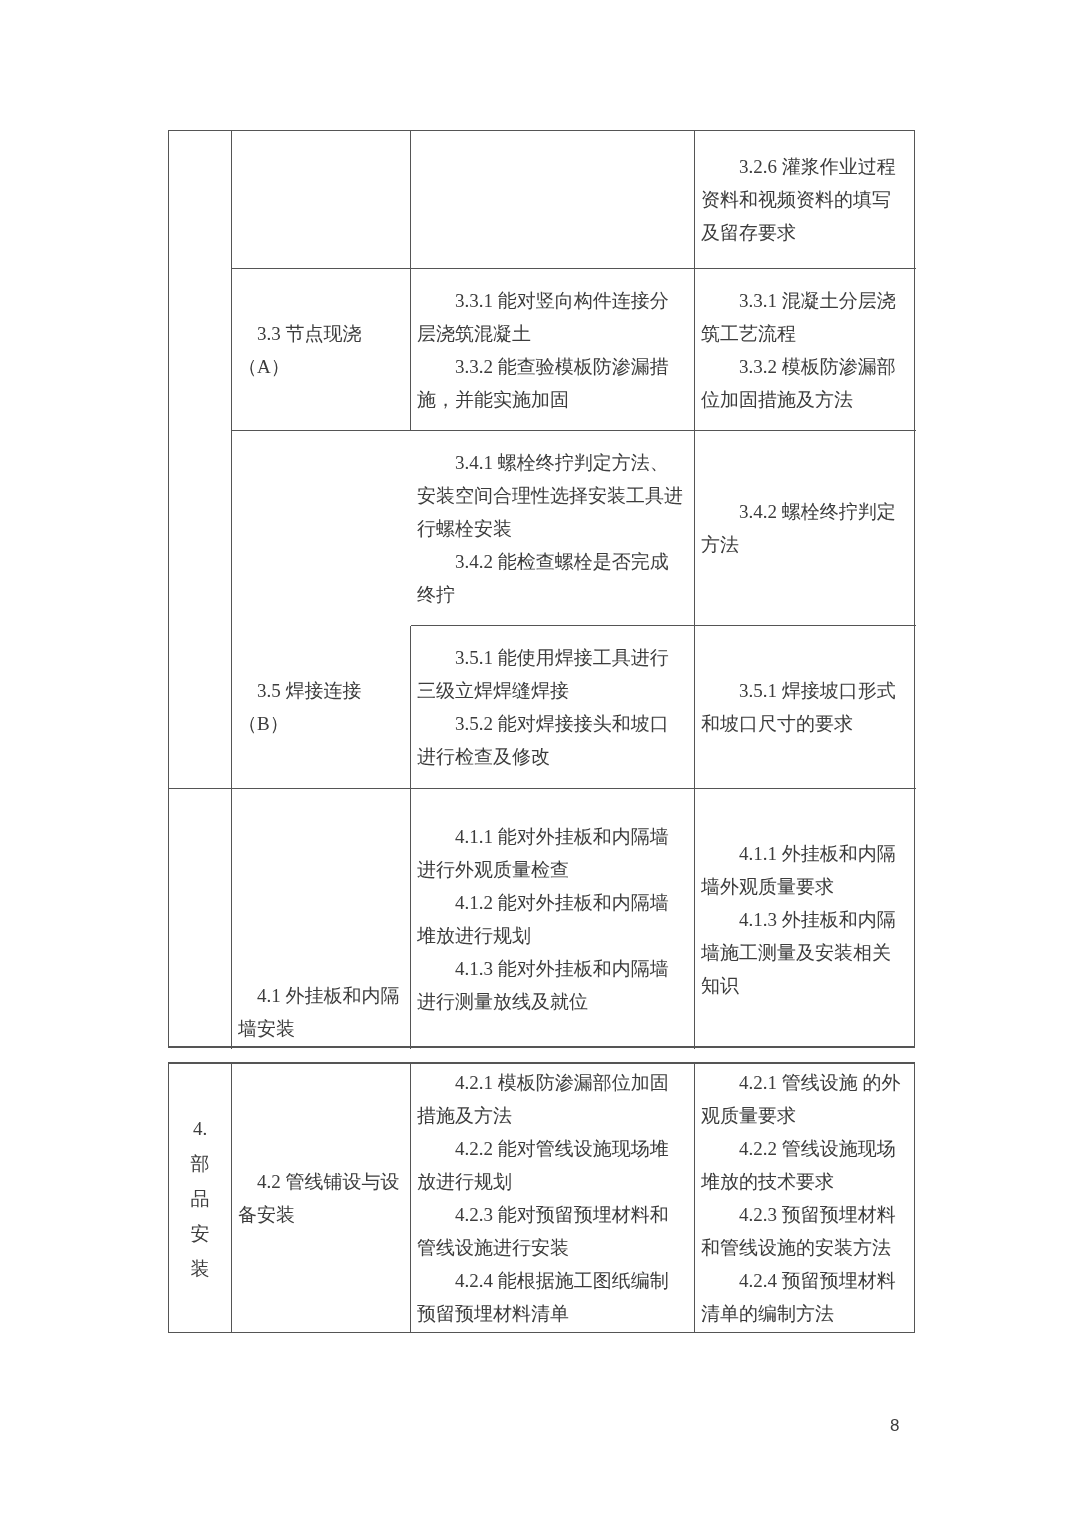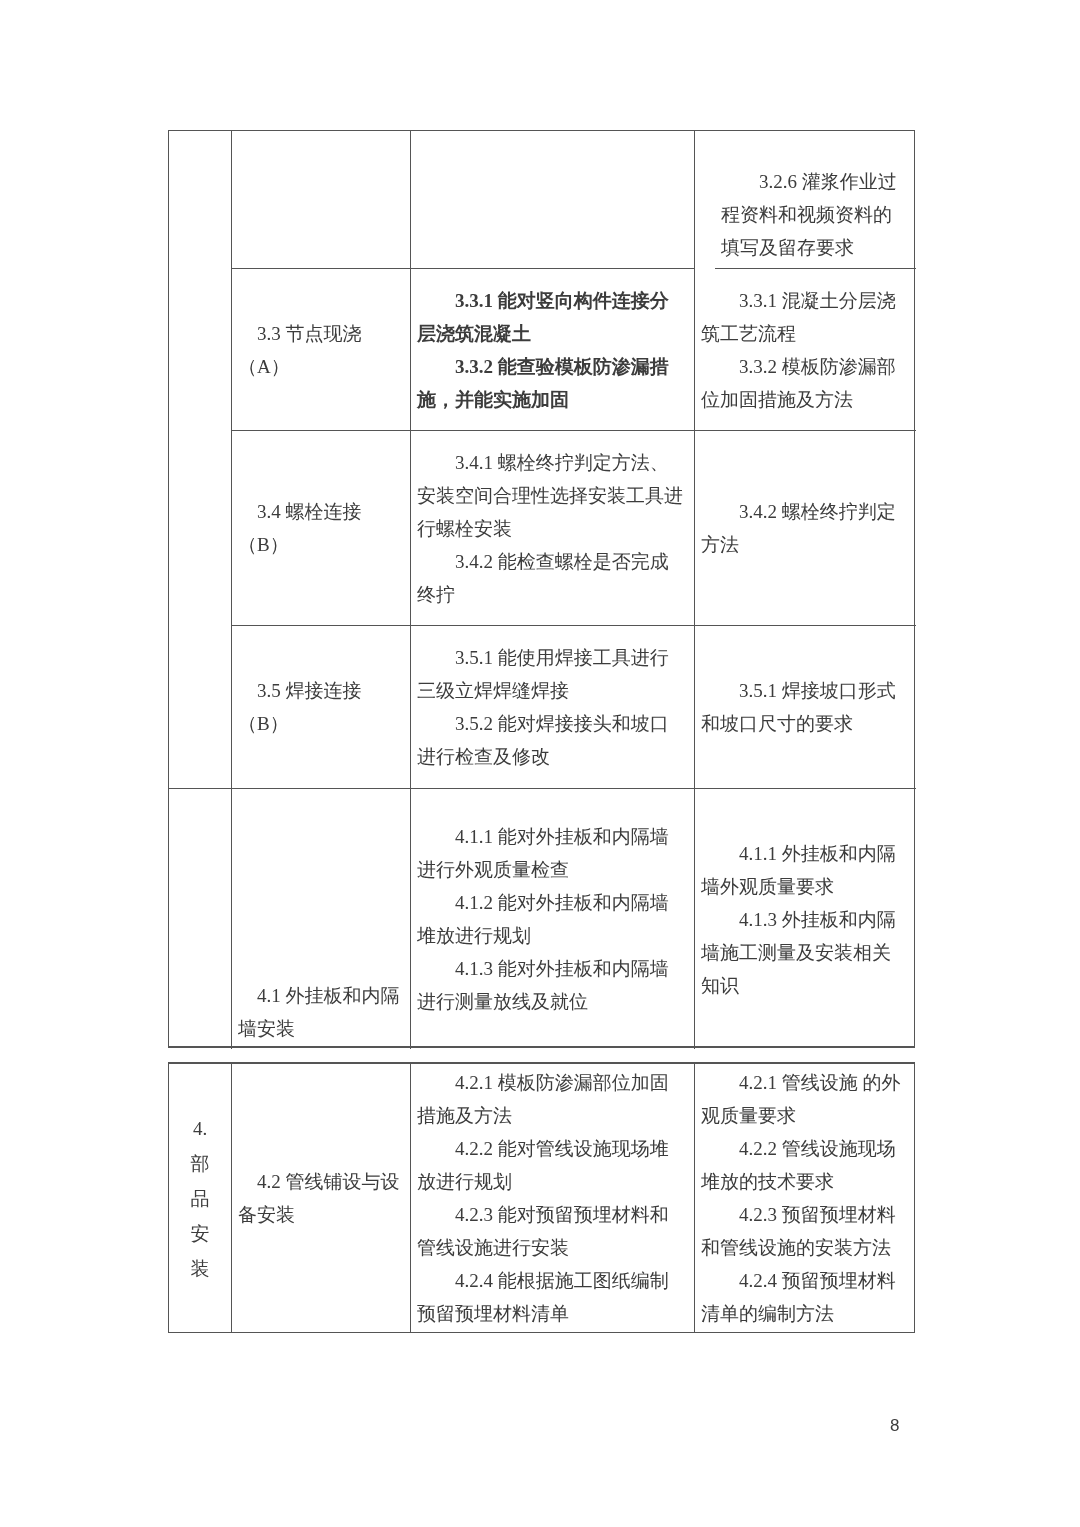--- a/index.html
+++ b/index.html
@@ -31,21 +31,21 @@
     box-sizing:border-box;
     border-right:1px solid #555;
     border-bottom:1px solid #555;
     display:flex; flex-direction:column; justify-content:center;
     font-size:19px; line-height:33px;
     padding:4px 8px 4px 6px;
     overflow:hidden;
   }
   .cell.last-col { border-right:none; }
   .cell.last-row { border-bottom:none; }
-  .cell.top-align { justify-content:flex-end;margin-left:20px; }
+  .cell.top-align { justify-content:center; }
   .para { margin:0; text-indent:2em; }
   .work-item .para { text-indent:1em; }
   .cat-cell { align-items:center; padding:4px 2px; }
   .vchar { margin:0; text-indent:0; line-height:35px; text-align:center; }
   .page-number {
     position:absolute; left:890px; top:1416px;
     font-size:17px; color:#3c3c3c;
     font-family:"Liberation Sans","DejaVu Sans",sans-serif;
   }
 </style>
@@ -58,32 +58,29 @@
 
   <div class="cell work-item" style="grid-column:2; grid-row:1;"></div>
   <div class="cell" style="grid-column:3; grid-row:1;"></div>
   <div class="cell last-col top-align" style="grid-column:4; grid-row:1;">
       <p class="para">3.2.6 灌浆作业过程资料和视频资料的填写及留存要求</p>
     </div>
 
   <div class="cell work-item" style="grid-column:2; grid-row:2;">
     <p class="para">3.3 节点现浇（A）</p>
   </div>
-  <div class="cell" style="grid-column:3; grid-row:2;font-weight:bold;">
+  <div class="cell" style="grid-column:3; grid-row:2;">
       <p class="para">3.3.1 能对竖向构件连接分层浇筑混凝土</p>
       <p class="para">3.3.2 能查验模板防渗漏措施，并能实施加固</p>
     </div>
   <div class="cell last-col" style="grid-column:4; grid-row:2;align-items:center;">
       <p class="para">3.3.1 混凝土分层浇筑工艺流程</p>
       <p class="para">3.3.2 模板防渗漏部位加固措施及方法</p>
     </div>
 
-  <div class="cell work-item" style="grid-column:2; grid-row:3;">
-    <p class="para">3.4 螺栓连接（B）</p>
-  </div>
   <div class="cell" style="grid-column:3; grid-row:3;">
       <p class="para">3.4.1 螺栓终拧判定方法、安装空间合理性选择安装工具进行螺栓安装</p>
       <p class="para">3.4.2 能检查螺栓是否完成终拧</p>
     </div>
   <div class="cell last-col" style="grid-column:4; grid-row:3;">
       <p class="para">3.4.2 螺栓终拧判定方法</p>
     </div>
 
   <div class="cell work-item" style="grid-column:2; grid-row:4;">
     <p class="para">3.5 焊接连接（B）</p>

